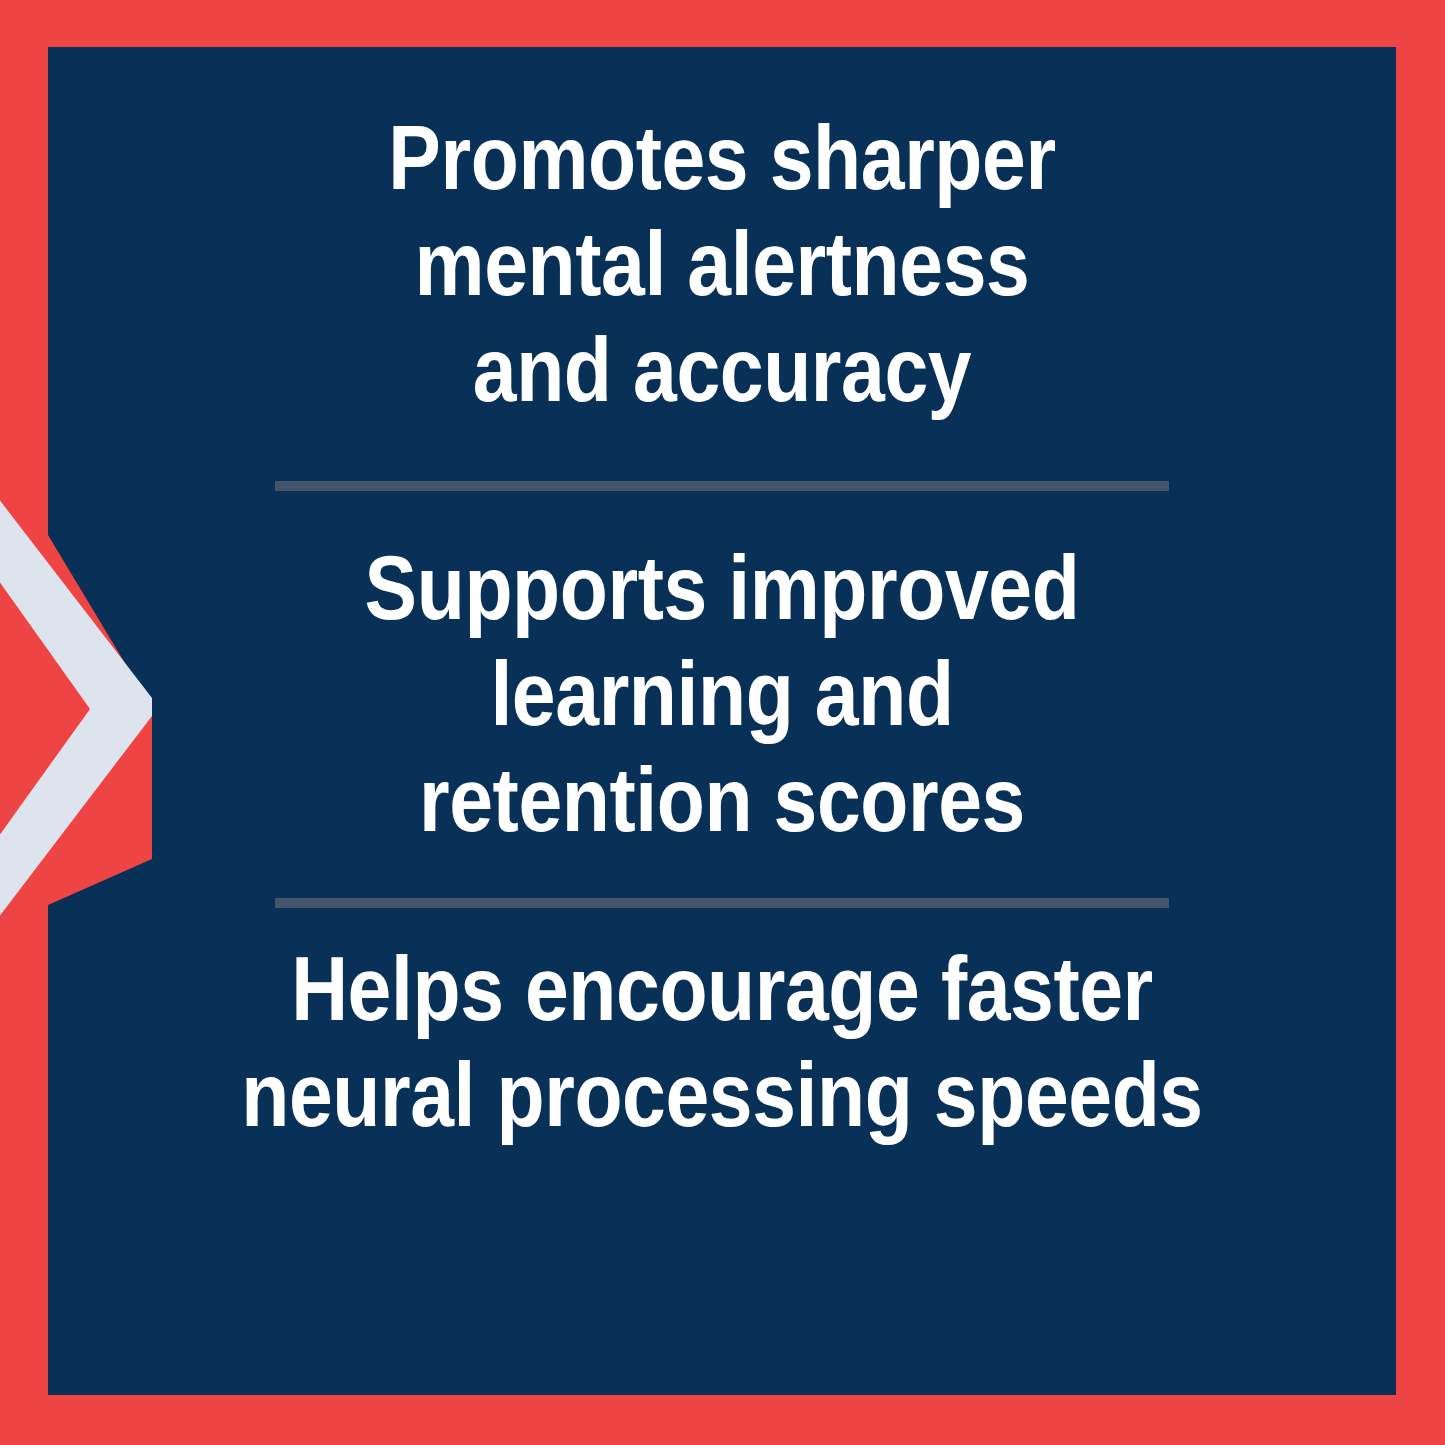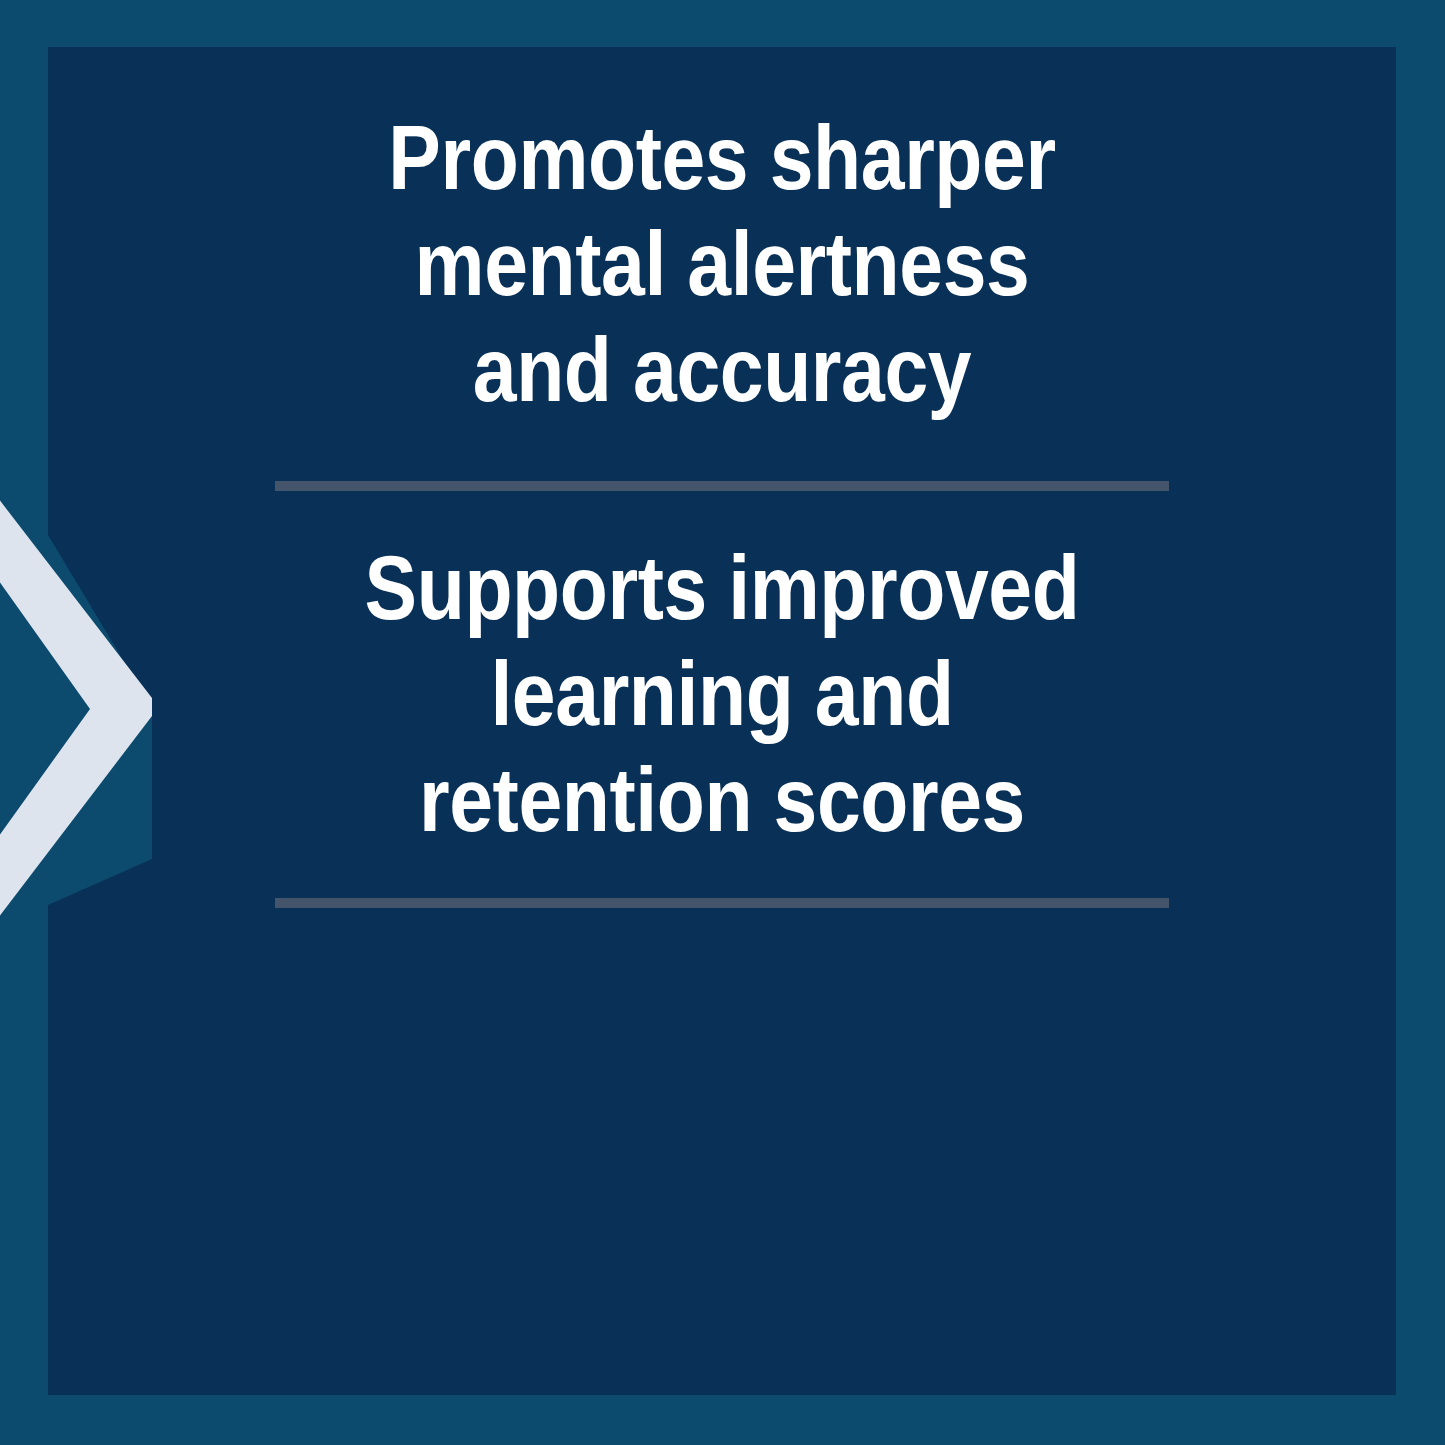--- a/index.html
+++ b/index.html
@@ -133,21 +133,21 @@
   
   .squeeze {
     display: inline-block;
     transform: scaleX(0.90);
     transform-origin: center;
   }
 </style>
 </head>
 <body>
 
-<div id="stage" style="background: #0c4a6e;">
+<div id="stage" style="background: #ef4444;">
 
   <div id="panel" style="background: rgb(9, 49, 87);"></div>
 
   <div id="chevron" style="background: rgb(221, 228, 237);"></div>
 
   <div id="content">
 
     <div class="benefit" id="benefit-1" style="color: rgb(255, 255, 255);">
       <span class="line squeeze" style="transform: scaleX(0.875371);">Promotes sharper</span>
       <span class="line squeeze" style="transform: scaleX(0.875371);">mental alertness</span>
@@ -157,15 +157,19 @@
     <div class="divider" id="divider-1" style="background: rgb(68, 84, 106);"></div>
 
     <div class="benefit" id="benefit-2" style="color: rgb(255, 255, 255);">
       <span class="line squeeze" style="transform: scaleX(0.875371);">Supports improved</span>
       <span class="line squeeze" style="transform: scaleX(0.875371);">learning and</span>
       <span class="line squeeze" style="transform: scaleX(0.875371);">retention scores</span>
     </div>
 
     <div class="divider" id="divider-2" style="background: rgb(68, 84, 106);"></div>
 
+    <div class="benefit" id="benefit-3" style="color: rgb(255, 255, 255);">
+      <span class="line squeeze" style="transform: scaleX(0.875371);">Helps encourage faster</span>
+      <span class="line squeeze" style="transform: scaleX(0.875371);">neural processing speeds</span>
+    </div>
 
   </div>
 </div>
 
 </body></html>

